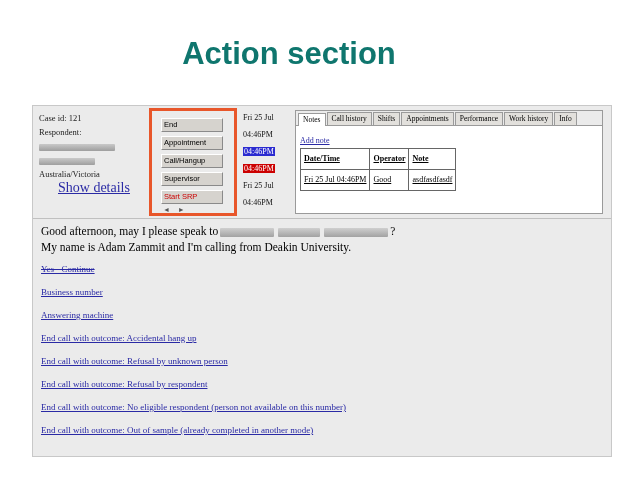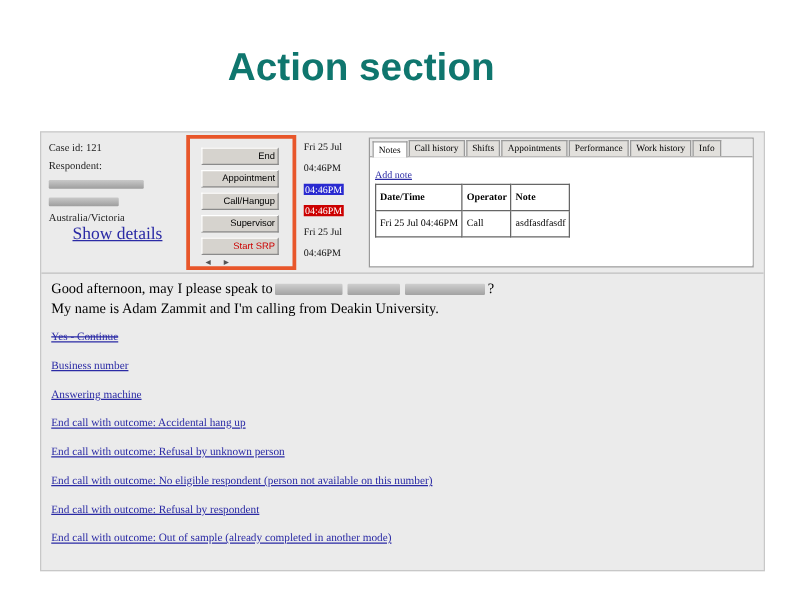--- a/index.html
+++ b/index.html
@@ -92,21 +92,21 @@
     width: 62px;
   }
   .abtn {
     display: block;
     width: 100%;
     box-sizing: border-box;
     margin-bottom: 4px;
     padding: 1px 2px;
     font-family: "Liberation Sans", sans-serif;
     font-size: 7.5px;
-    text-align: right;
+    text-align: left;
     background: #d6d3ce;
     border: 1px solid #8a8a8a;
     border-top-color: #ffffff;
     border-left-color: #ffffff;
     color: #000;
     line-height: 10px;
     white-space: nowrap;
     overflow: hidden;
   }
   .abtn.danger { color: #cc0000; }
@@ -159,20 +159,21 @@
   .tab.active {
     background: #ffffff;
     position: relative;
     top: 1px;
   }
   .panel-body {
     padding: 3px 4px;
     background: #ffffff;
     height: 86px;
     box-sizing: border-box;
+    text-decoration: underline;
   }
   .add-note {
     color: #2a2aa5;
     text-decoration: underline;
     font-size: 8px;
     display: inline-block;
     margin-bottom: 3px;
   }
   table.notes {
     border-collapse: collapse;
@@ -303,21 +304,21 @@
         <a href="#" class="add-note">Add note</a>
         <table class="notes">
           <tbody>
               <tr>
             <th>Date/Time</th>
             <th>Operator</th>
             <th>Note</th>
           </tr>
           <tr>
             <td>Fri 25 Jul 04:46PM</td>
-            <td>Call</td>
+            <td>Good</td>
             <td>asdfasdfasdf</td>
           </tr>
         </tbody>
           </table>
       </div>
     </div>
 
     <div class="divider"></div>
   </div>
 
@@ -327,18 +328,18 @@
     </div>
     <div class="line2">My name is Adam Zammit and I'm calling from Deakin University.</div>
   </div>
 
   <div class="links">
     <a href="#" class="link-row strike">Yes - Continue</a>
     <a href="#" class="link-row">Business number</a>
     <a href="#" class="link-row">Answering machine</a>
     <a href="#" class="link-row">End call with outcome: Accidental hang up</a>
     <a href="#" class="link-row">End call with outcome: Refusal by unknown person</a>
+    <a href="#" class="link-row">End call with outcome: Refusal by respondent</a>
     <a href="#" class="link-row">End call with outcome: No eligible respondent (person not available on this number)</a>
-    <a href="#" class="link-row">End call with outcome: Refusal by respondent</a>
     <a href="#" class="link-row">End call with outcome: Out of sample (already completed in another mode)</a>
   </div>
 
 </div>
 
 </body></html>

